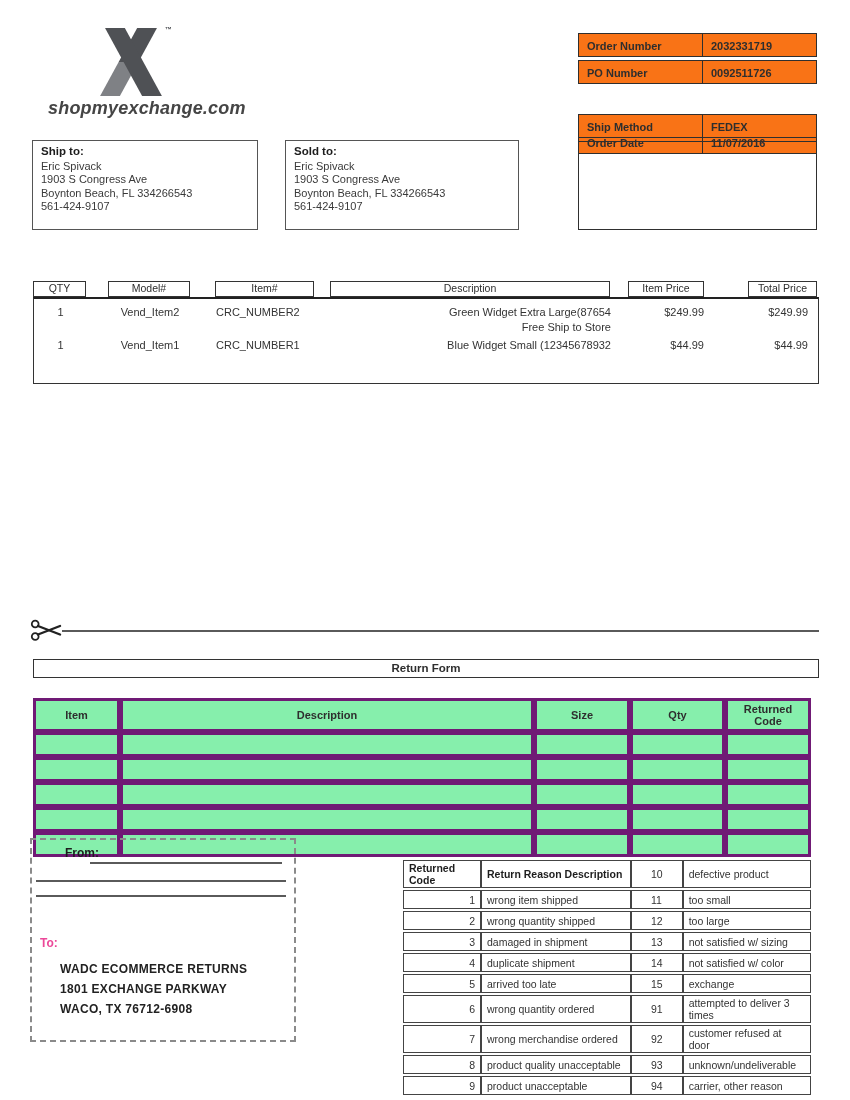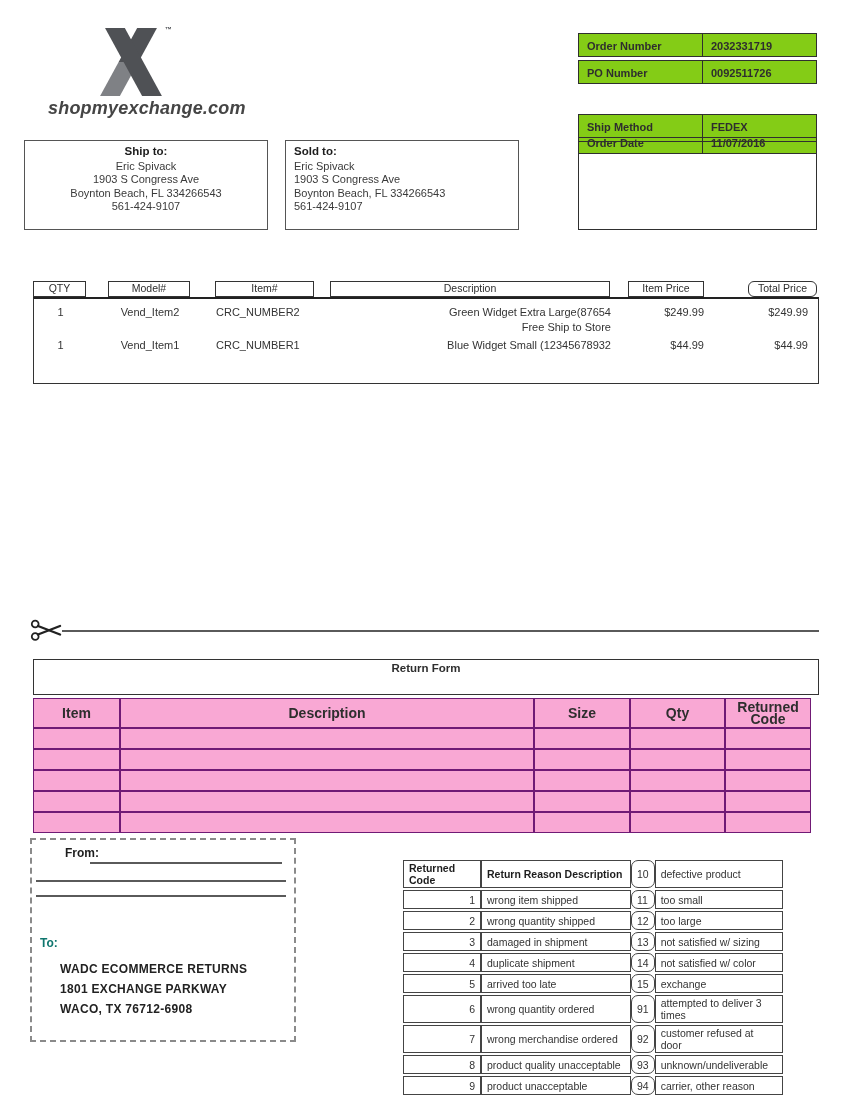--- a/index.html
+++ b/index.html
@@ -12,21 +12,21 @@
   .logo-x {position:absolute; left:100px; top:28px;}
   .logo-tm {position:absolute; left:165px; top:26px; font-size:7px; color:#4f5155; font-weight:bold;}
   .site-text {
     position:absolute; left:48px; top:98px; width:180px;
     font-size:18px; font-style:italic; font-weight:600; color:#454545; letter-spacing:0.2px;
   }
 
   
   .oi-row {
     position:absolute; left:578px; width:239px; height:24px;
-    border:1px solid #2f2f2f; display:flex; box-sizing:border-box; background:#84cc16;
+    border:1px solid #2f2f2f; display:flex; box-sizing:border-box; background:#f97316;
   }
   .oi-label {
     width:124px; border-right:1px solid #2f2f2f; box-sizing:border-box;
     font-weight:bold; font-size:11px; padding:6px 0 0 8px;
   }
   .oi-value {flex:1; font-weight:bold; font-size:11px; padding:6px 0 0 8px;}
   .oi-notes {
     position:absolute; left:578px; top:141px; width:239px; height:89px;
     border:1px solid #2f2f2f; box-sizing:border-box;
   }
@@ -54,49 +54,49 @@
   .c-desc  {left:297px;width:280px;text-align:right;}
   .c-price {left:520px;width:150px;text-align:right;}
   .c-total {left:640px;width:134px;text-align:right;}
 
   
   .cut-line {position:absolute; left:62px; top:630px; width:757px; border-top:2px solid #5a5a5a;}
   .scissors {position:absolute; left:30px; top:617px;}
 
   
   .rf-title {
-    position:absolute; left:33px; top:659px; width:786px; height:36px;
+    position:absolute; left:33px; top:659px; width:786px; height:19px;
     border:1px solid #333; box-sizing:border-box; text-align:center;
     font-weight:bold; font-size:11.5px; line-height:17px;
   }
   .rf-table {position:absolute; left:33px; top:698px; border-collapse:separate; border-spacing:0;}
-  .rf-table td {border:1px solid #701a75; font-size:14px; background:#f9a8d4;}
+  .rf-table td {border:3px solid #701a75; font-size:11px; background:#86efac;}
   .rf-table tr.rf-head td {
     font-weight:bold; text-align:center; height:28px; vertical-align:middle; line-height:12px; padding:0 4px;
   }
   .rf-table tr.rf-empty td {height:17px;}
 
   
   .mail-box {
     position:absolute; left:30px; top:838px; width:266px; height:204px;
     border:2px dashed #8a8a8a; box-sizing:border-box;
   }
   .from-label {position:absolute; left:8px; top:6px; font-weight:bold; font-size:12px; color:#1d1d1d;padding-left:25px;}
   .wline {position:absolute; border-bottom:2px solid #5a5a5a;}
-  .to-label {position:absolute; left:8px; top:96px; font-weight:bold; font-size:12px; color:#0f766e;}
+  .to-label {position:absolute; left:8px; top:96px; font-weight:bold; font-size:12px; color:#ec4899;}
   .addr-line {position:absolute; left:28px; font-weight:bold; font-size:12px; color:#222; letter-spacing:0.3px;}
 
   
   .rc-table {position:absolute; left:403px; top:858px; border-collapse:separate; border-spacing:0 2px;}
   .rc-table td {
     border:1px solid #444; font-size:10.5px; height:15px; padding:1px 5px;
     vertical-align:middle; color:#333; background:#fff;
   }
   .rc-table td.rc-num {text-align:right;}
-  .rc-table td.rc-code {padding:1px 5px;border-radius:7px;}
+  .rc-table td.rc-code {padding:1px 19px;}
   .rc-table td.rc-head {font-weight:bold; text-align:left; color:#1d1d1d;}
 </style>
 </head>
 <body>
 
 <div class="page">
 
   <div class="logo-x">
     <svg width="62" height="68" viewBox="0 0 100 110" xmlns="http://www.w3.org/2000/svg">
       <polygon points="30,55 62,55 32,110 0,110" fill="#7f8185"></polygon>
@@ -118,41 +118,41 @@
   <div class="oi-row" style="top:87px;margin-top:43px;">
     <div class="oi-label">Order Date</div>
     <div class="oi-value">11/07/2016</div>
   </div>
   <div class="oi-row" style="top:114px;">
     <div class="oi-label">Ship Method</div>
     <div class="oi-value">FEDEX</div>
   </div>
   <div class="oi-notes"></div>
 
-  <div class="addr-box" style="left:24px; width:244px;text-align:center;">
+  <div class="addr-box" style="left:32px; width:226px;">
     <div class="addr-title">Ship to:</div>
     <div>Eric Spivack</div>
     <div>1903 S Congress Ave</div>
     <div>Boynton Beach, FL 334266543</div>
     <div>561-424-9107</div>
   </div>
   <div class="addr-box" style="left:285px; width:234px;">
     <div class="addr-title">Sold to:</div>
     <div>Eric Spivack</div>
     <div>1903 S Congress Ave</div>
     <div>Boynton Beach, FL 334266543</div>
     <div>561-424-9107</div>
   </div>
 
   <div class="ih-box" style="left:33px;  width:53px;">QTY</div>
   <div class="ih-box" style="left:108px; width:82px;">Model#</div>
   <div class="ih-box" style="left:215px; width:99px;">Item#</div>
   <div class="ih-box" style="left:330px; width:280px;">Description</div>
   <div class="ih-box" style="left:628px; width:76px;">Item Price</div>
-  <div class="ih-box" style="left:748px; width:69px;border-radius:6px;">Total Price</div>
+  <div class="ih-box" style="left:748px; width:69px;">Total Price</div>
 
   <div class="items-body">
 
     <span class="icell c-qty" style="top:6px;">1</span>
     <span class="icell c-model" style="top:6px;">Vend_Item2</span>
     <span class="icell c-item" style="top:6px;">CRC_NUMBER2</span>
     <span class="icell c-desc" style="top:6px;">Green Widget Extra Large(87654</span>
     <span class="icell c-desc" style="top:21px;">Free Ship to Store</span>
     <span class="icell c-price" style="top:6px;">$249.99</span>
     <span class="icell c-total" style="top:6px;">$249.99</span>

